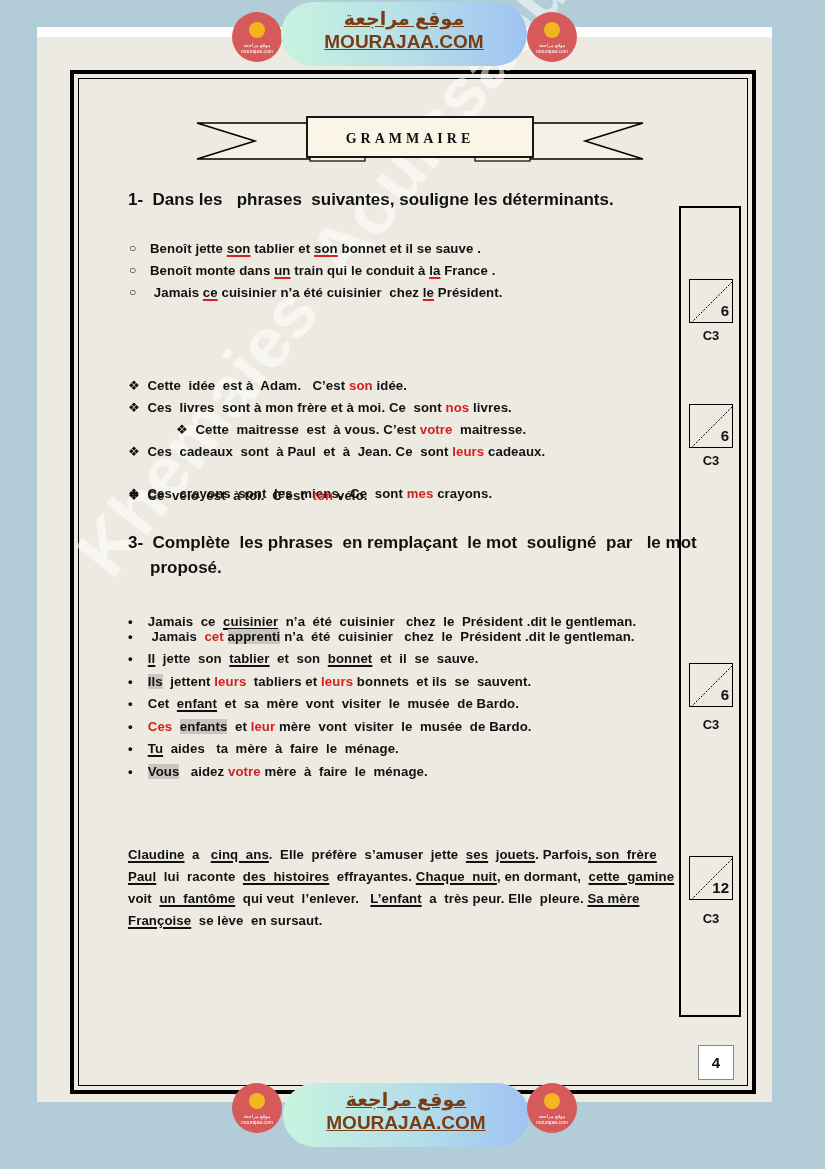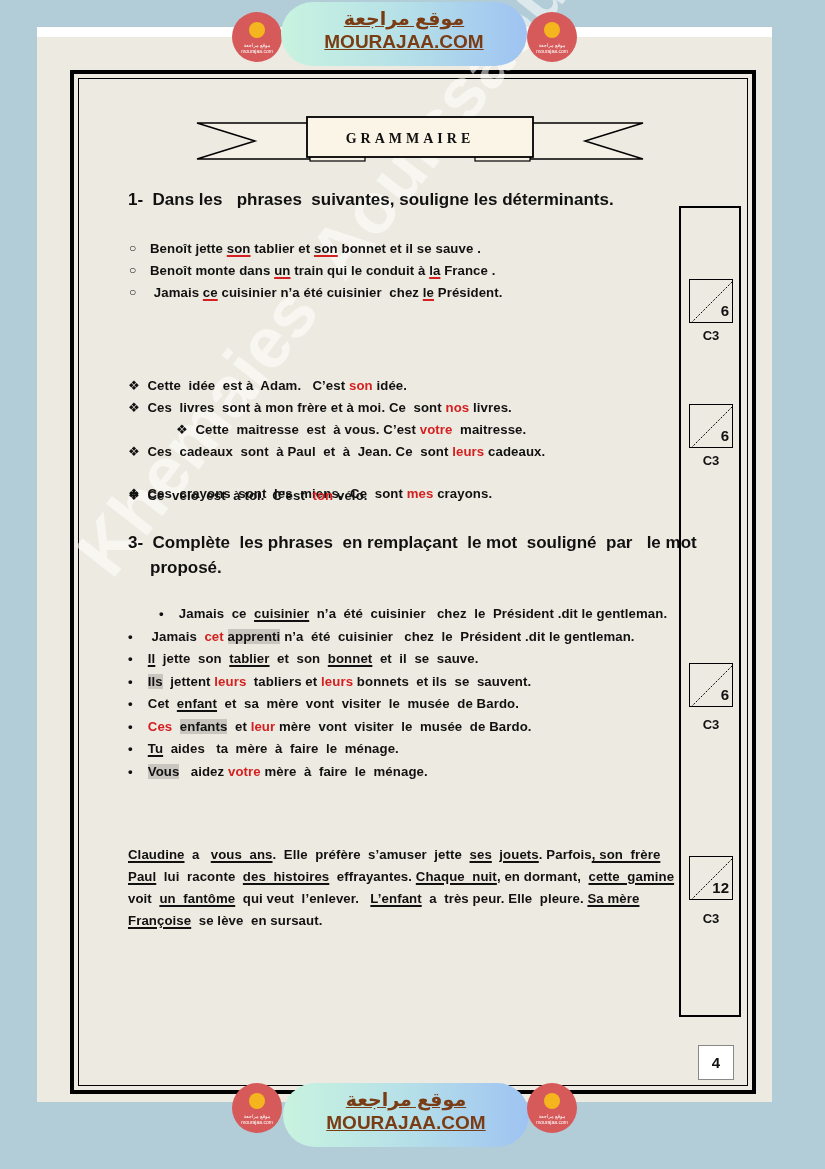--- a/index.html
+++ b/index.html
@@ -85,33 +85,33 @@
     <div style="position:absolute;top:44px;white-space:pre;margin-left:48px;" class="t"><span>❖  </span><span>Cette  maitresse  est  à vous. C’est </span><span class="red">votre</span><span>  maitresse.</span></div>
     <div style="position:absolute;top:66px;white-space:pre;" class="t"><span>❖  </span><span>Ces  cadeaux  sont  à Paul  et  à  Jean. Ce  sont </span><span class="red">leurs</span><span> cadeaux.</span></div>
     <div style="position:absolute;top:88px;white-space:pre;margin-top:20px;" class="t"><span>❖  </span><span>Ces  crayons  sont  les  miens.  Ce  sont </span><span class="red">mes</span><span> crayons.</span></div>
     <div style="position:absolute;top:110px;white-space:pre;" class="t"><span>❖  </span><span>Ce  vélo  est  à toi.  C’est  </span><span class="red">ton</span><span> vélo.</span></div>
   </div>
 
   <div class="abs h" style="left:128px;top:533px;">3-  Complète  les phrases  en remplaçant  le mot  souligné  par   le mot</div>
   <div class="abs h" style="left:150px;top:558px;">proposé.</div>
 
   <div class="abs" style="left:128px;top:606px;">
-    <div class="t" style="position:absolute;top:0;margin-left:31px;"><span>•    </span><span>Jamais  ce  </span><span class="u">cuisinier</span><span>  n’a  été  cuisinier   chez  le  Président .dit le gentleman.</span></div>
+    <div class="t" style="position:absolute;top:8px;"><span>•    </span><span>Jamais  ce  </span><span class="u">cuisinier</span><span>  n’a  été  cuisinier   chez  le  Président .dit le gentleman.</span></div>
     <div class="t" style="position:absolute;top:22.5px;"><span>•    </span><span> Jamais  </span><span class="red">cet</span><span> </span><span class="hl">apprenti</span><span> n’a  été  cuisinier   chez  le  Président .dit le gentleman.</span></div>
     <div class="t" style="position:absolute;top:45px;"><span>•    </span><span class="u">Il</span><span>  jette  son  </span><span class="u">tablier</span><span>  et  son  </span><span class="u">bonnet</span><span>  et  il  se  sauve.</span></div>
     <div class="t" style="position:absolute;top:67.5px;"><span>•    </span><span class="hl">Ils</span><span>  jettent </span><span class="red">leurs</span><span>  tabliers et </span><span class="red">leurs</span><span> bonnets  et ils  se  sauvent.</span></div>
     <div class="t" style="position:absolute;top:90px;"><span>•    </span><span>Cet  </span><span class="u">enfant</span><span>  et  sa  mère  vont  visiter  le  musée  de Bardo.</span></div>
     <div class="t" style="position:absolute;top:112.5px;"><span>•    </span><span class="red">Ces</span><span>  </span><span class="hl">enfants</span><span>  et </span><span class="red">leur</span><span> mère  vont  visiter  le  musée  de Bardo.</span></div>
     <div class="t" style="position:absolute;top:135px;"><span>•    </span><span class="u">Tu</span><span>  aides   ta  mère  à  faire  le  ménage.</span></div>
     <div class="t" style="position:absolute;top:157.5px;"><span>•    </span><span class="hl">Vous</span><span>   aidez </span><span class="red">votre</span><span> mère  à  faire  le  ménage.</span></div>
   </div>
 
 
   <div class="abs" style="left:128px;top:847px;">
-    <div class="t" style="position:absolute;top:0;"><span class="u">Claudine</span><span>  a   </span><span class="u">vous  ans</span><span>.  Elle  préfère  s’amuser  jette  </span><span class="u">ses</span><span>  </span><span class="u">jouets</span><span>. Parfois</span><span class="u">, son  frère</span></div>
+    <div class="t" style="position:absolute;top:0;"><span class="u">Claudine</span><span>  a   </span><span class="u">cinq  ans</span><span>.  Elle  préfère  s’amuser  jette  </span><span class="u">ses</span><span>  </span><span class="u">jouets</span><span>. Parfois</span><span class="u">, son  frère</span></div>
     <div class="t" style="position:absolute;top:22px;"><span class="u">Paul</span><span>  lui  raconte  </span><span class="u">des  histoires</span><span>  effrayantes. </span><span class="u">Chaque  nuit</span><span>, en dormant,  </span><span class="u">cette  gamine</span></div>
     <div class="t" style="position:absolute;top:44px;"><span>voit  </span><span class="u">un  fantôme</span><span>  qui veut  l’enlever.   </span><span class="u">L’enfant</span><span>  a  très peur. Elle  pleure. </span><span class="u">Sa mère</span></div>
     <div class="t" style="position:absolute;top:66px;"><span class="u">Françoise</span><span>  se lève  en sursaut.</span></div>
   </div>
 
   <div class="score-col"></div>
 
   <div class="score-box" style="left:689px;top:279px;">
     <svg width="44" height="44">
         <line x1="1" y1="43" x2="43" y2="1" stroke="#000" stroke-width="1" stroke-dasharray="2,1.5"></line>

